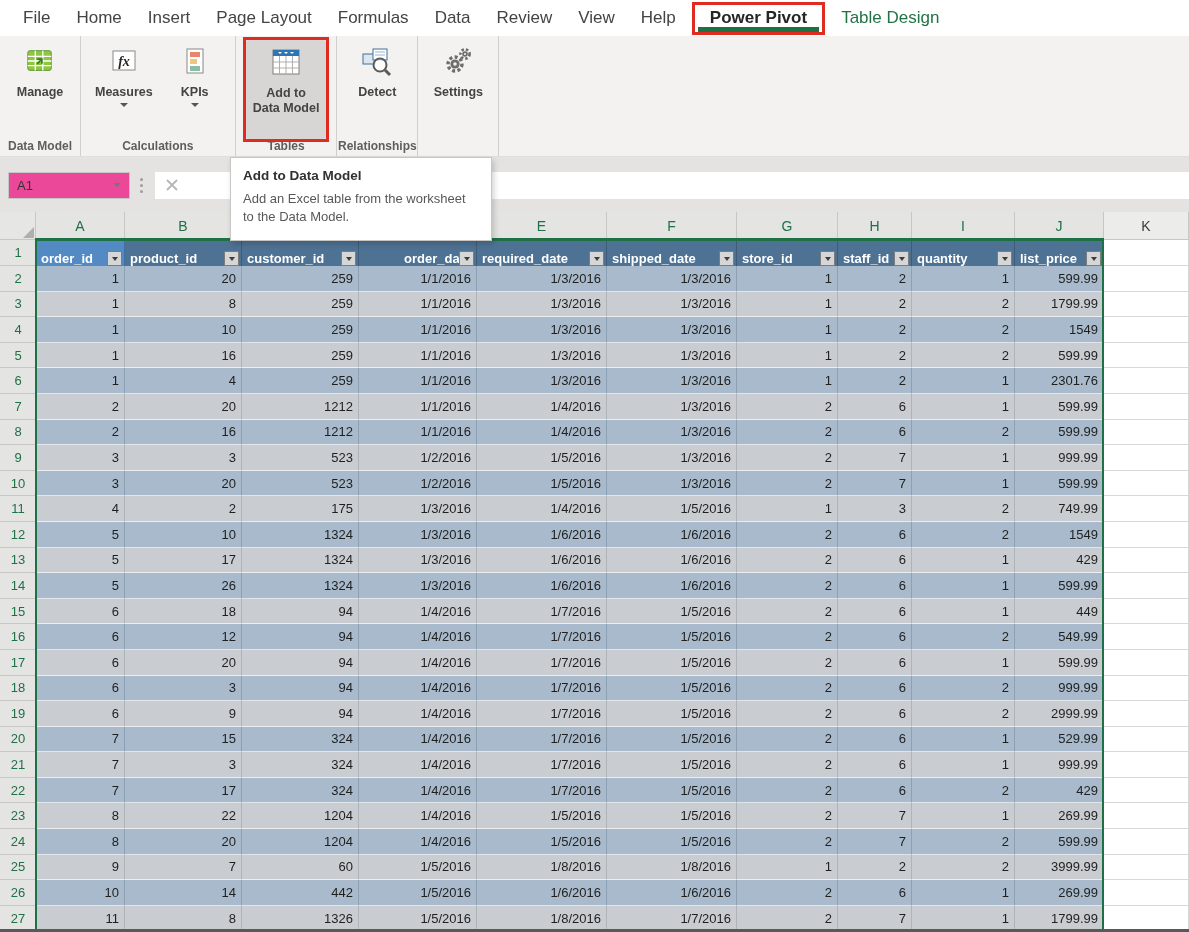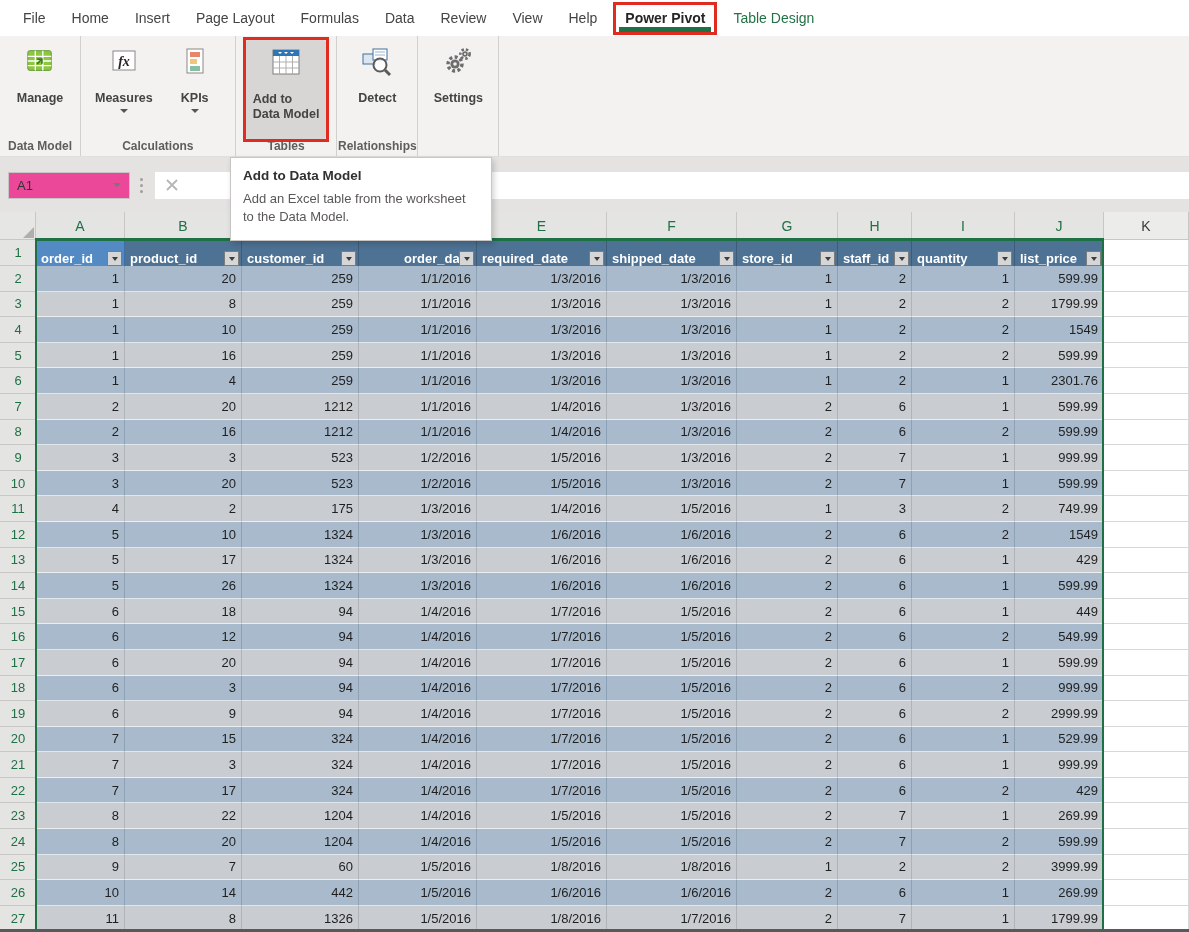--- a/index.html
+++ b/index.html
@@ -3,32 +3,32 @@
 <meta charset="utf-8">
 <style>
   html,body{margin:0;padding:0;}
   body{
     width:1189px;height:932px;position:relative;overflow:hidden;
     background:#fff;font-family:"Liberation Sans",sans-serif;
     -webkit-font-smoothing:antialiased;
   }
   
   .tabrow{height:36px;background:#fff;display:flex;align-items:center;padding-left:10px;}
-  .tab{font-size:14px;color:#444;padding:0 13px;height:36px;display:flex;align-items:center;cursor:default;position:relative;}
+  .tab{font-size:17px;color:#444;padding:0 13px;height:36px;display:flex;align-items:center;cursor:default;position:relative;}
   .tab.contextual{color:#217346;}
-  .tab.active{font-weight:bold;color:#262626;border:3px solid #E02B20;padding:0 9px;height:27px;margin:8px 3px;}
+  .tab.active{font-weight:bold;color:#262626;border:3px solid #E02B20;padding:0 15px;height:27px;margin:8px 3px;}
   .tab-underline{position:absolute;left:3px;right:3px;bottom:0;height:5px;background:#1E7145;}
   
   .ribbon{height:120px;background:#F3F2F1;display:flex;align-items:stretch;border-bottom:1px solid #E1DFDD;position:relative;}
   .rgroup{position:relative;display:flex;align-items:flex-start;padding:3px 7px 34px 7px;border-right:1px solid #D2D0CE;font-weight:bold;}
   .rgroup-label{position:absolute;bottom:3px;left:0;right:0;text-align:center;font-size:12px;color:#605E5C;white-space:nowrap;}
   .rbtns{display:flex;gap:2px;}
   .rbtn{display:flex;flex-direction:column;align-items:center;justify-content:flex-start;padding:5px 7px 2px;min-width:52px;border-radius:2px;}
   .rbtn .ric{height:34px;display:flex;align-items:center;justify-content:center;}
-  .rbtn .rlabel{font-size:12.5px;color:#444;text-align:left;line-height:1.2;margin-top:13px;white-space:pre-line;}
+  .rbtn .rlabel{font-size:12.5px;color:#444;text-align:center;line-height:1.2;margin-top:7px;white-space:pre-line;}
   .chev{margin-top:3px;width:0;height:0;border-left:4px solid transparent;border-right:4px solid transparent;border-top:4px solid #555;}
   .red-wrap{border:3px solid #E02B20;margin-top:-2px;}
   .red-wrap .rbtn{background:#D8D6D4;height:92px;}
   
   .fbar{height:56px;background:#E5E3E1;display:flex;align-items:center;position:relative;border-bottom:1px solid #D2D0CE;}
   .namebox{width:122px;height:27px;background:#ec4899;border:1px solid #C8C6C4;margin-left:8px;display:flex;align-items:center;font-size:13px;color:#333;padding-left:8px;box-sizing:border-box;}
   .namebox .nb-chev{margin-left:auto;margin-right:8px;width:0;height:0;border-left:4px solid transparent;border-right:4px solid transparent;border-top:4px solid #777;}
   .dots{display:flex;flex-direction:column;gap:3px;margin:0 12px 0 10px;}
   .dots i{width:3px;height:3px;border-radius:50%;background:#A19F9D;}
   .fxfield{flex:1;height:27px;background:#fff;display:flex;align-items:center;padding-left:10px;margin-right:0;}

